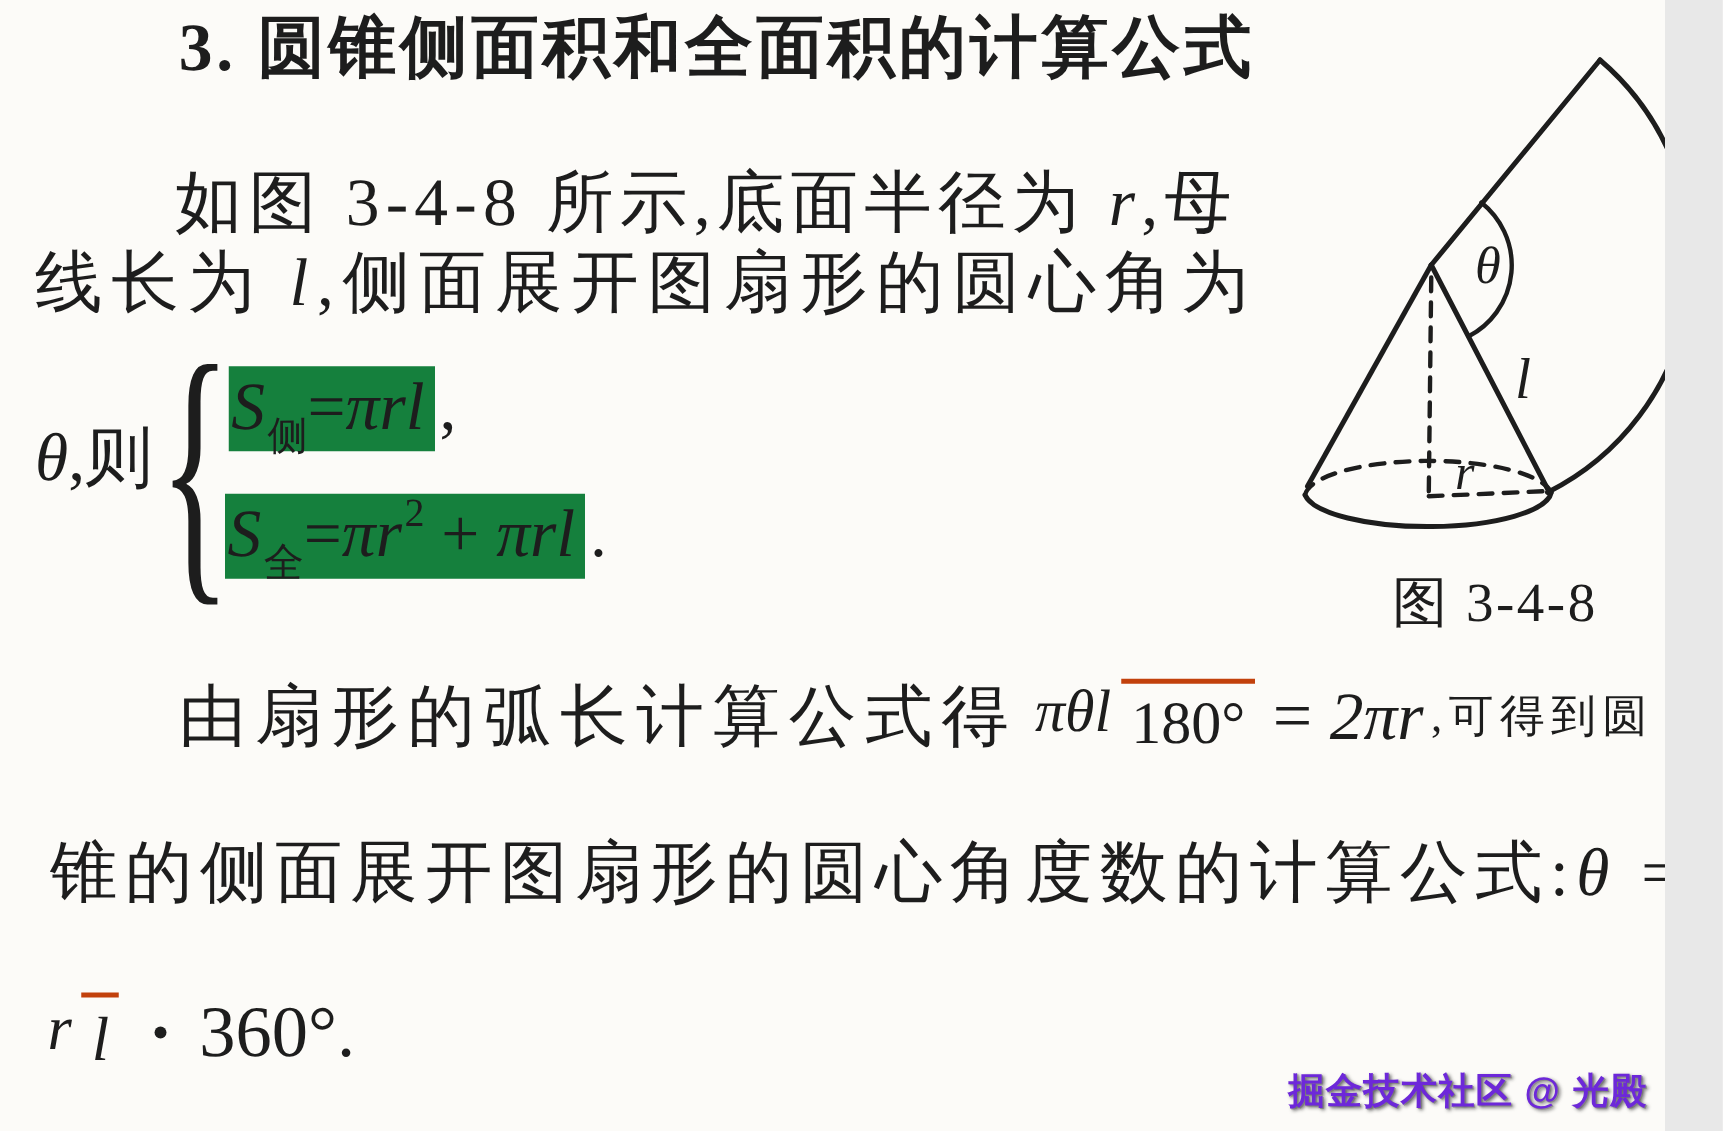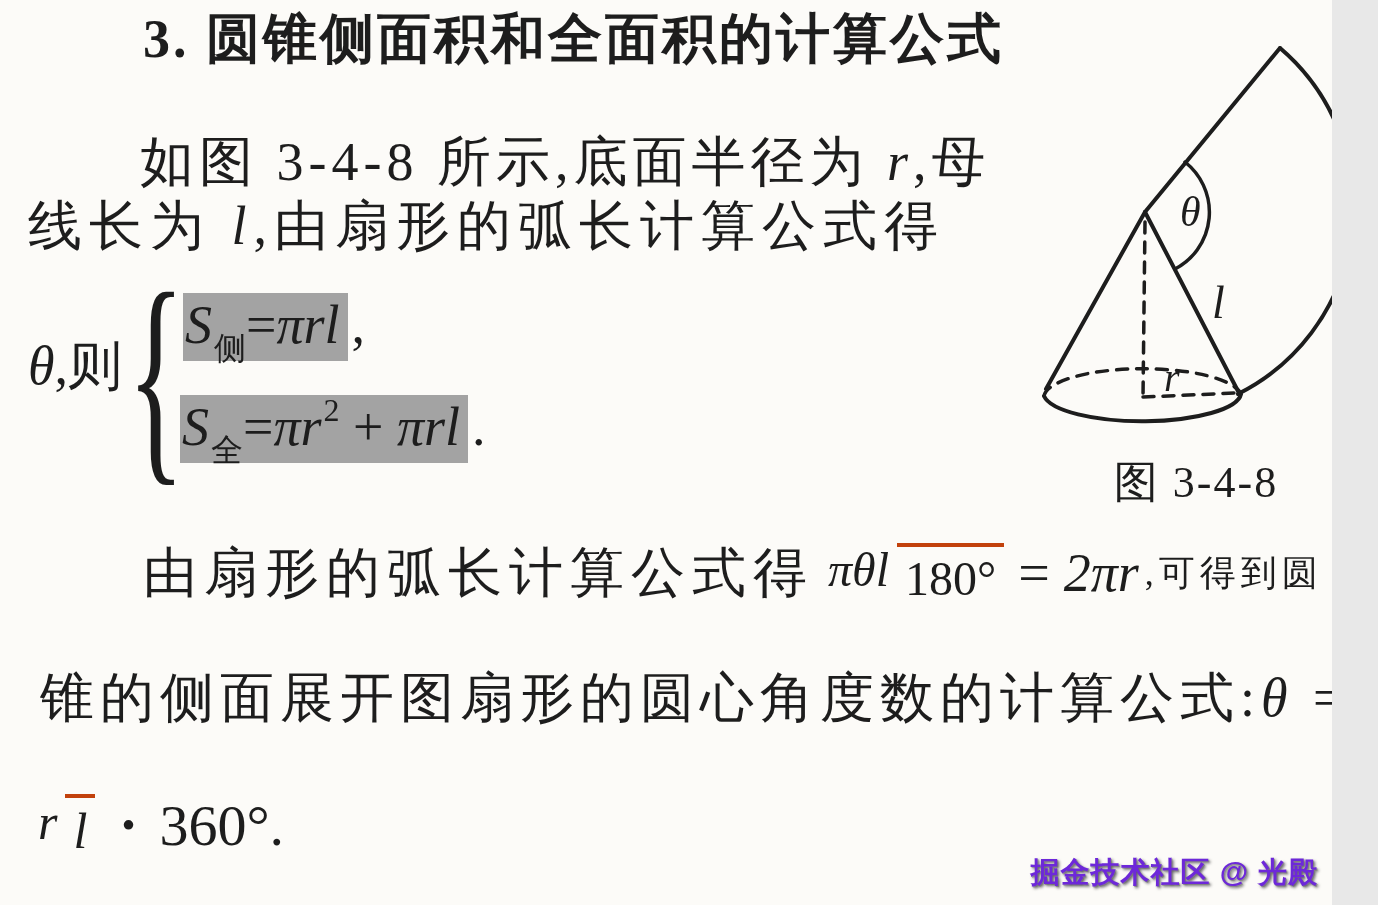--- a/index.html
+++ b/index.html
@@ -27,21 +27,21 @@
   .lead{left:28px;top:336px;font-size:54px;}
   .brace{
     left:128px;top:284px;height:182px;width:56px;
     display:flex;align-items:center;justify-content:center;
     font-size:150px;font-weight:400;
     transform:scale(0.8,1.55);transform-origin:center center;
   }
   .formula{font-size:54px;}
   .formula1{left:183px;top:294px;}
   .formula2{left:180px;top:392px;}
-  .hl{background:#a3a3a3;padding:2px 8px 6px 2px;}
+  .hl{background:#15803d;padding:2px 8px 6px 2px;}
   .ss{font-size:32px;vertical-align:-16px;margin-left:2px;}
   .sp{font-size:32px;vertical-align:24px;margin-left:2px;}
   .tail{margin-left:4px;}
   .arcline{
     left:143px;top:503px;height:140px;
     display:flex;align-items:center;
   }
   .arcline .pre{font-size:54px;letter-spacing:7px;}
   .frac{display:inline-flex;align-items:center;line-height:1;}
   .frac .num{padding:0 8px 6px;}
@@ -79,21 +79,21 @@
 
   <div class="abs cjk title">
     <span class="num">3. </span><span class="txt">圆锥侧面积和全面积的计算公式</span>
   </div>
 
   <div class="abs cjk line1">
     <span>如图 3-4-8 所示,底面半径为 </span><span class="it">r</span><span>,母</span>
   </div>
 
   <div class="abs cjk line2">
-    <span>线长为 </span><span class="it">l</span><span>,由扇形的弧长计算公式得</span>
+    <span>线长为 </span><span class="it">l</span><span>,侧面展开图扇形的圆心角为</span>
   </div>
 
   <div class="abs cjk lead">
     <span class="it">θ</span><span>,则</span>
   </div>
 
   <div class="abs brace">{</div>
 
   <div class="abs formula formula1">
     <span class="hl"><span class="it">S</span><span class="ss">侧</span><span>=</span><span class="it">πrl</span></span><span class="tail">,</span>

